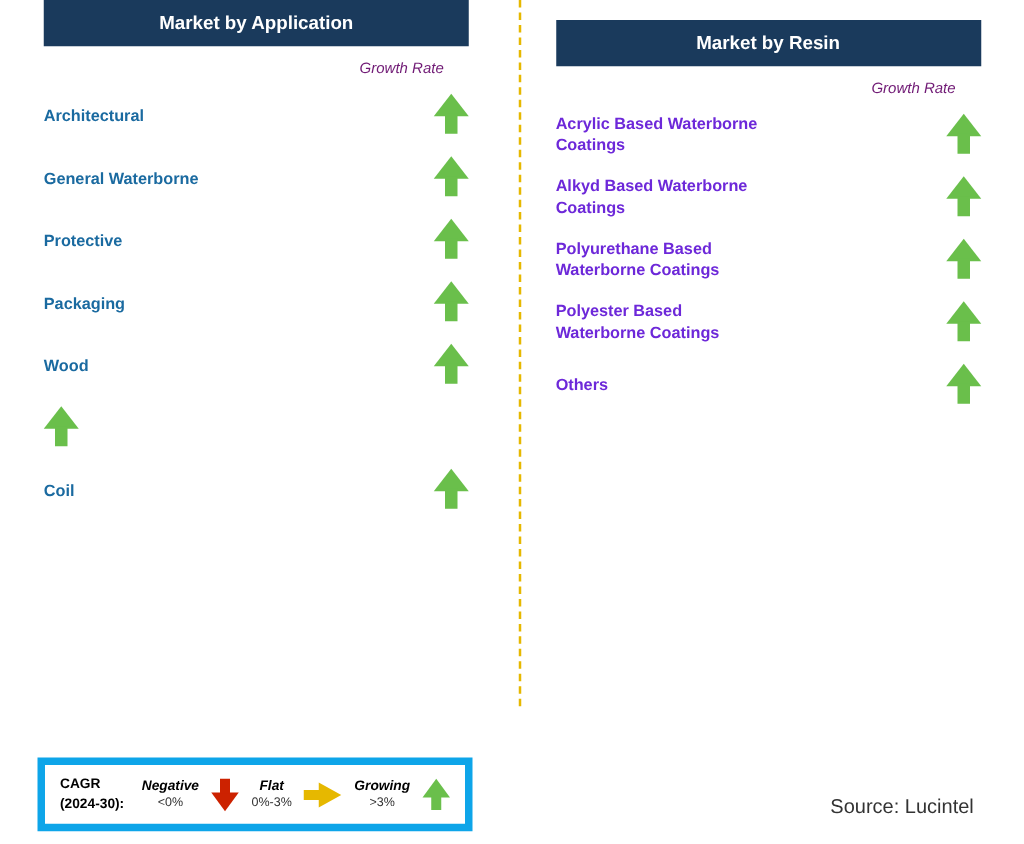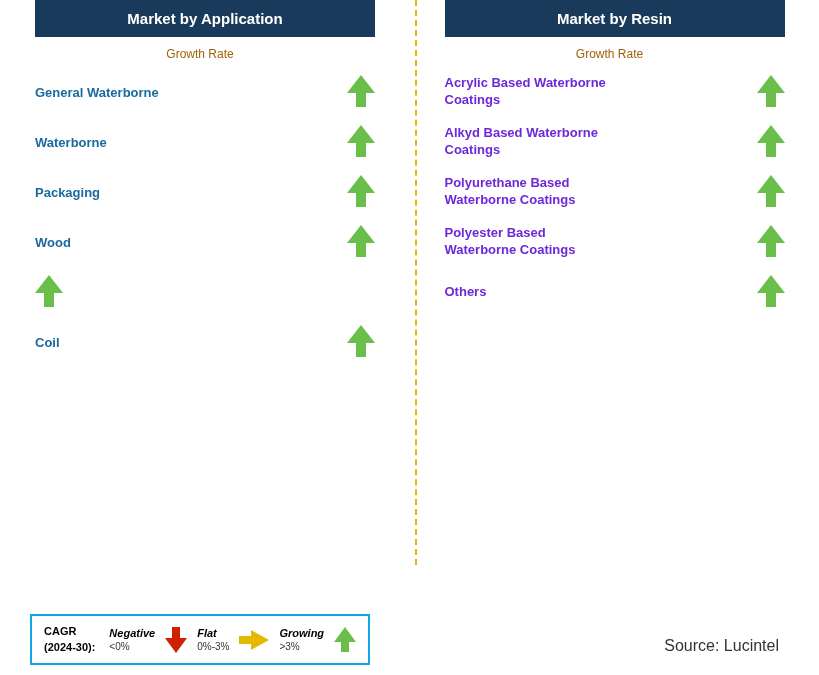--- a/index.html
+++ b/index.html
@@ -35,25 +35,26 @@
       text-align: center;
       font-weight: bold;
       font-size: 15px;
       width: 340px;
       padding: 10px 16px;
       margin-bottom: 10px;
     }
 
     .growth-rate-label {
       font-size: 12px;
-      color: #a16207;
-      text-align: center;
+      color: #701a75;
+      text-align: right;
       width: 320px;
       margin-bottom: 6px;
       padding-right: 10px;
+      font-style: italic;
     }
 
     .item-row {
       display: flex;
       align-items: center;
       width: 340px;
       padding: 8px 0;
       justify-content: space-between;
     }
 
@@ -103,54 +104,55 @@
       width: 2px;
       border-left: 2px dashed #e6b800;
     }
 
     
     .right-panel {
       width: 409px;
       display: flex;
       flex-direction: column;
       align-items: center;
-      padding: 0 10px;
+      padding: 16px 10px;
     }
 
     .right-item-label {
       font-weight: bold;
       color: #6d28d9;
       font-size: 13px;
       flex: 1;
       line-height: 1.3;
     }
 
     
     .legend-container {
       position: absolute;
       bottom: 10px;
       left: 30px;
-      border: 2px solid #0ea5e9;
+      border: 6px solid #0ea5e9;
       padding: 8px 12px;
       display: flex;
       align-items: center;
       gap: 6px;
       font-size: 12px;
     }
 
     .legend-cagr {
       font-weight: bold;
       font-size: 11px;
       line-height: 1.4;
       margin-right: 4px;
     }
 
     .legend-item {
       display: flex;
       flex-direction: column;
+      align-items: center;
       gap: 2px;
       margin: 0 4px;
     }
 
     .legend-text {
       font-style: italic;
       font-size: 11px;
       font-weight: bold;
     }
 
@@ -257,25 +259,29 @@
 </head>
 <body>
 
 <div class="main-container">
 
   <div class="left-panel">
     <div class="panel-header">Market by Application</div>
     <div class="growth-rate-label">Growth Rate</div>
 
     <div class="item-row">
+      <span class="item-label">Architectural</span>
+      <span class="green-arrow-icon"></span>
+    </div>
+    <div class="item-row">
       <span class="item-label">General Waterborne</span>
       <span class="green-arrow-icon"></span>
     </div>
     <div class="item-row">
-      <span class="item-label">Waterborne</span>
+      <span class="item-label">Protective</span>
       <span class="green-arrow-icon"></span>
     </div>
     <div class="item-row">
       <span class="item-label">Packaging</span>
       <span class="green-arrow-icon"></span>
     </div>
     <div class="item-row">
       <span class="item-label">Wood</span>
       <span class="green-arrow-icon"></span>
     </div>

